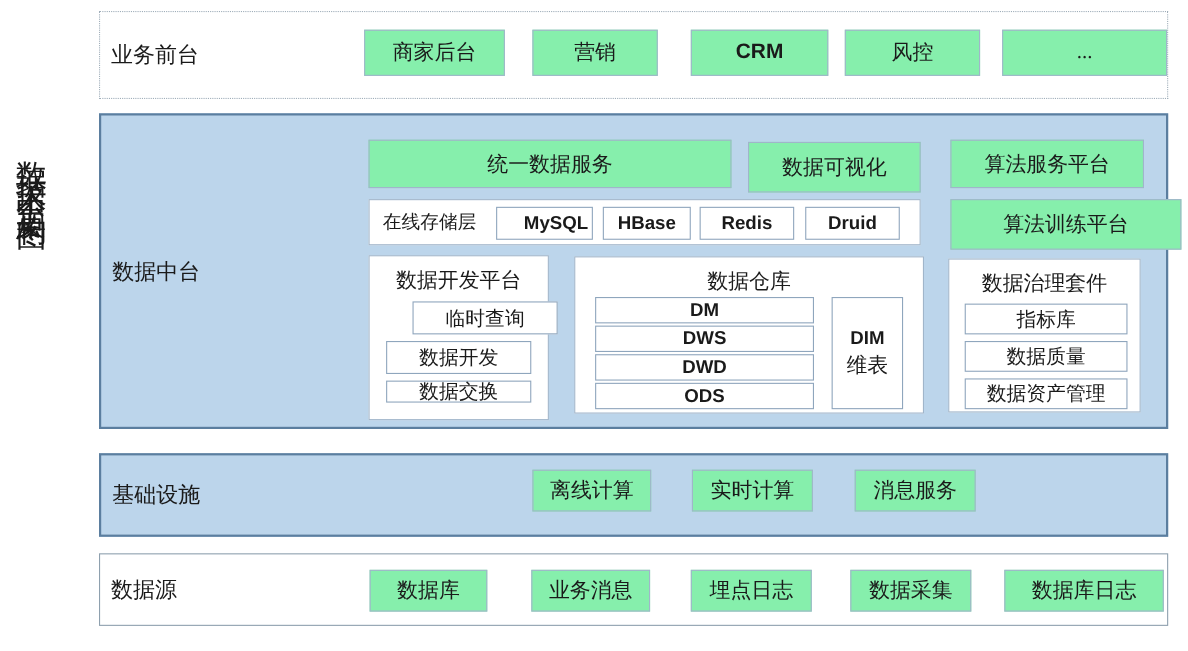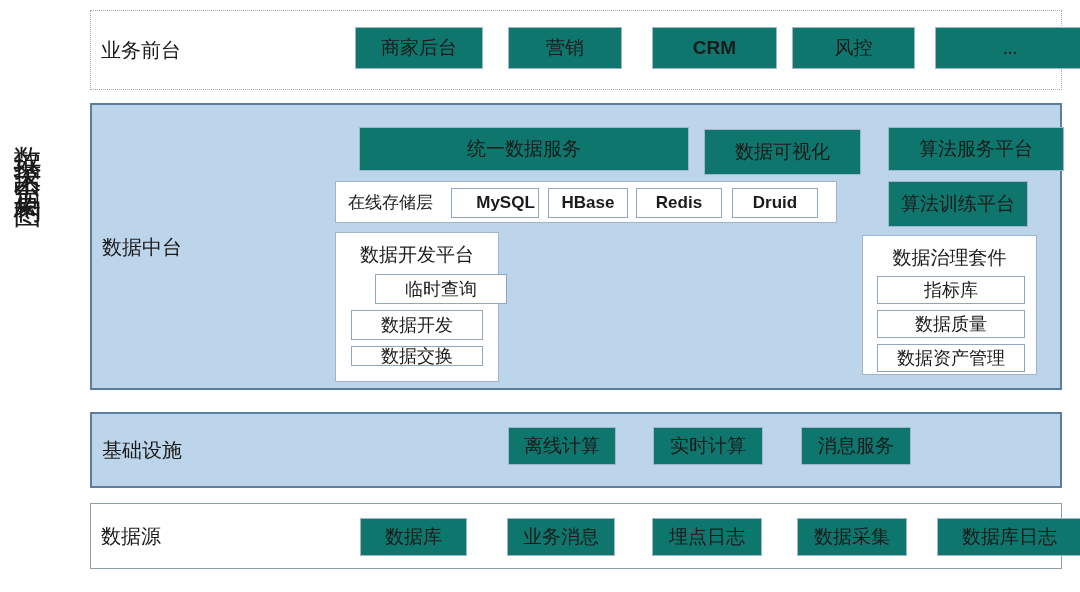--- a/index.html
+++ b/index.html
@@ -15,23 +15,23 @@
   }
   .band{position:absolute;box-sizing:border-box;}
   .band-dotted{background:#ffffff;border:1px dotted #9fadb9;}
   .band-blue{background:#bcd5eb;border:2px solid #5b7e9f;}
   .band-plain{background:#ffffff;border:1px solid #8ea0ae;}
   .band-label{
     position:absolute;left:10px;top:50%;transform:translateY(-50%);
     font-size:20px;white-space:nowrap;
   }
   .wbox{
-    position:absolute;box-sizing:border-box;background:#0f766e;
+    position:absolute;box-sizing:border-box;background:#86efac;
     border:1px solid #a0b5ca;display:flex;align-items:center;justify-content:center;
-    font-size:19px;white-space:nowrap;margin-left:24px;
+    font-size:19px;white-space:nowrap;
   }
   .inner{
     position:absolute;box-sizing:border-box;background:#ffffff;
     border:1px solid #8fa6bd;display:flex;align-items:center;justify-content:center;
     font-size:18px;white-space:nowrap;
   }
   .panel{
     position:absolute;box-sizing:border-box;background:#ffffff;
     border:1px solid #a0b5ca;
   }
@@ -64,29 +64,40 @@
     <div class="wbox" style="left:772px;top:22px;width:176px;height:44px;">算法服务平台</div>
 
     <div class="panel" style="left:243px;top:76px;width:502px;height:42px;">
       <div class="storage-label">在线存储层</div>
       <div class="inner code" style="left:115px;top:6px;width:88px;height:30px;padding-left:21px;">MySQL</div>
       <div class="inner code" style="left:212px;top:6px;width:80px;height:30px;">HBase</div>
       <div class="inner code" style="left:300px;top:6px;width:86px;height:30px;">Redis</div>
       <div class="inner code" style="left:396px;top:6px;width:86px;height:30px;">Druid</div>
     </div>
 
-    <div class="wbox" style="left:772px;top:76px;width:140px;height:46px;">算法训练平台</div>
+    <div class="wbox" style="left:772px;top:76px;width:210px;height:46px;">算法训练平台</div>
 
     <div class="panel" style="left:243px;top:127px;width:164px;height:150px;">
       <div class="panel-title">数据开发平台</div>
       <div class="inner" style="left:15px;top:41px;width:132px;height:30px;margin-left:24px;">临时查询</div>
       <div class="inner" style="left:15px;top:77px;width:132px;height:30px;">数据开发</div>
       <div class="inner" style="left:15px;top:113px;width:132px;height:20px;">数据交换</div>
     </div>
 
+    <div class="panel" style="left:430px;top:128px;width:318px;height:143px;">
+      <div class="panel-title">数据仓库</div>
+      <div class="inner code" style="left:18px;top:36px;width:199px;height:24px;">DM</div>
+      <div class="inner code" style="left:18px;top:62px;width:199px;height:24px;">DWS</div>
+      <div class="inner code" style="left:18px;top:88px;width:199px;height:24px;">DWD</div>
+      <div class="inner code" style="left:18px;top:114px;width:199px;height:24px;">ODS</div>
+      <div class="inner dim-box" style="left:233px;top:36px;width:65px;height:102px;">
+        <span class="code">DIM</span>
+        <span>维表</span>
+      </div>
+    </div>
 
     <div class="panel" style="left:770px;top:130px;width:175px;height:140px;">
       <div class="panel-title">数据治理套件</div>
       <div class="inner" style="left:14px;top:40px;width:148px;height:28px;">指标库</div>
       <div class="inner" style="left:14px;top:74px;width:148px;height:28px;">数据质量</div>
       <div class="inner" style="left:14px;top:108px;width:148px;height:28px;">数据资产管理</div>
     </div>
   </div>
 
   <div class="band band-blue" style="left:90px;top:412px;width:972px;height:76px;">

